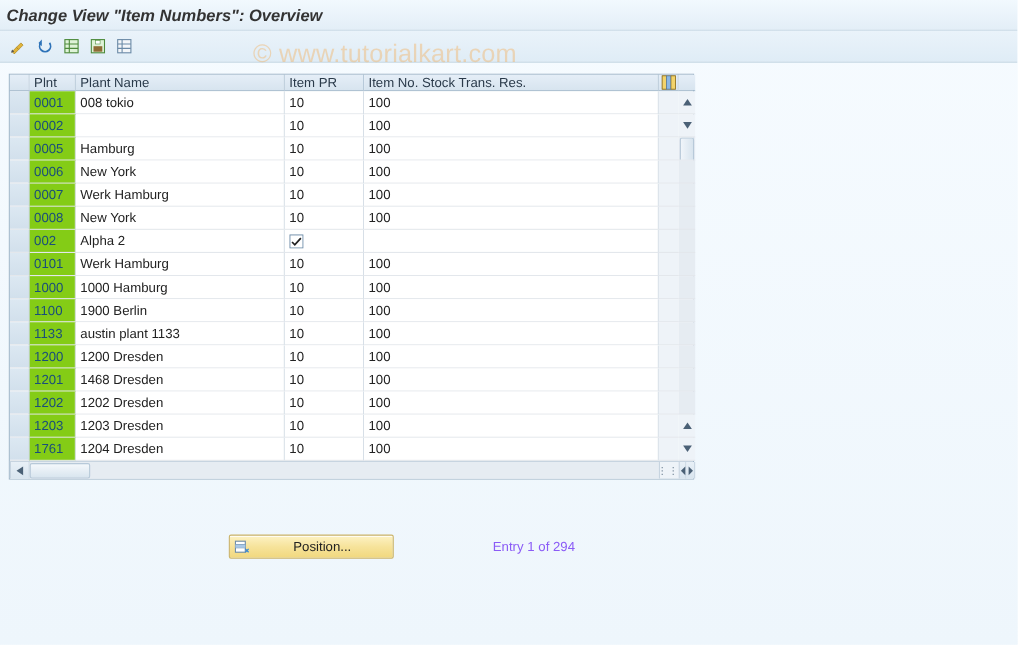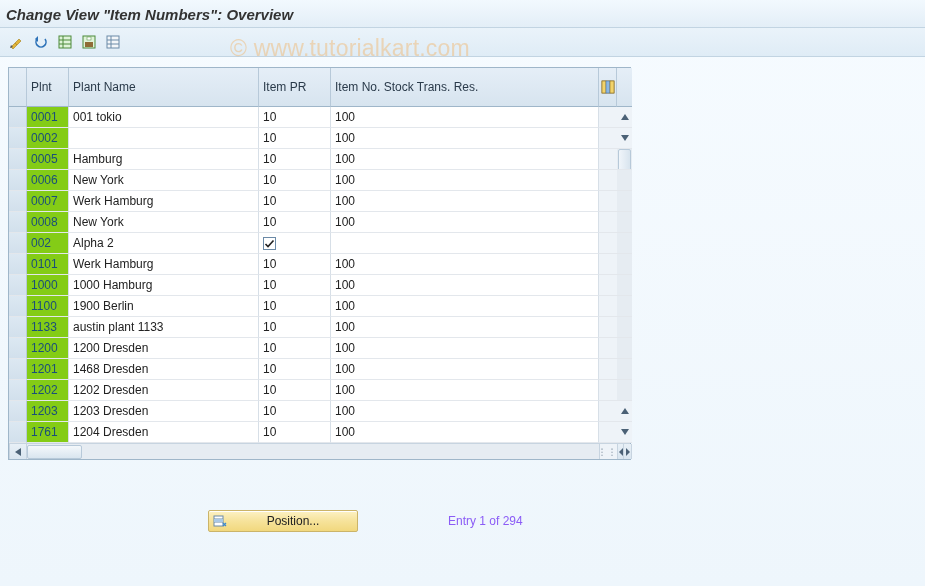--- a/index.html
+++ b/index.html
@@ -67,21 +67,21 @@
   }
   .grid {
     display: grid;
     grid-template-columns: 18px 42px 190px 72px 268px 18px 15px;
   }
   .hdr {
     background: linear-gradient(#e5eef7, #d7e4ef);
     border-right: 1px solid #b7c9d9;
     border-bottom: 1px solid #9fb6c9;
     padding: 3px 4px;
-    height: 39px;
+    height: 15px;
     display: flex;
     align-items: center;
     color: #2a3a4a;
     font-weight: 500;
     overflow: hidden;
     white-space: nowrap;
   }
   .hdr.selcol { padding:0; }
   .hdr.confcol { justify-content:center; padding:0; }
   .cell {
@@ -210,21 +210,21 @@
       <svg width="14" height="14" viewBox="0 0 14 14">
           <rect x="1" y="1" width="12" height="12" fill="#fff" stroke="#8a6d1f" stroke-width="0.8"></rect>
           <rect x="1" y="1" width="4" height="12" fill="#f2d36b" stroke="#8a6d1f" stroke-width="0.6"></rect>
           <rect x="5" y="1" width="4" height="12" fill="#8bb7e4" stroke="#4c74a0" stroke-width="0.6"></rect>
           <rect x="9" y="1" width="4" height="12" fill="#f2d36b" stroke="#8a6d1f" stroke-width="0.6"></rect>
         </svg>
     </div>
     <div class="hdr confcol" style="border-right:none;"></div>
   <div class="cell sel"></div>
       <div class="cell plnt">0001</div>
-      <div class="cell">001 tokio</div>
+      <div class="cell">008 tokio</div>
       <div class="cell">10</div>
       <div class="cell">100</div>
       <div class="cell conf-col"></div>
       <div class="cell scroll-col btn">
         <span class="arrow up"></span>
       </div>
       <div class="cell sel"></div>
       <div class="cell plnt">0002</div>
       <div class="cell"></div>
       <div class="cell">10</div>

